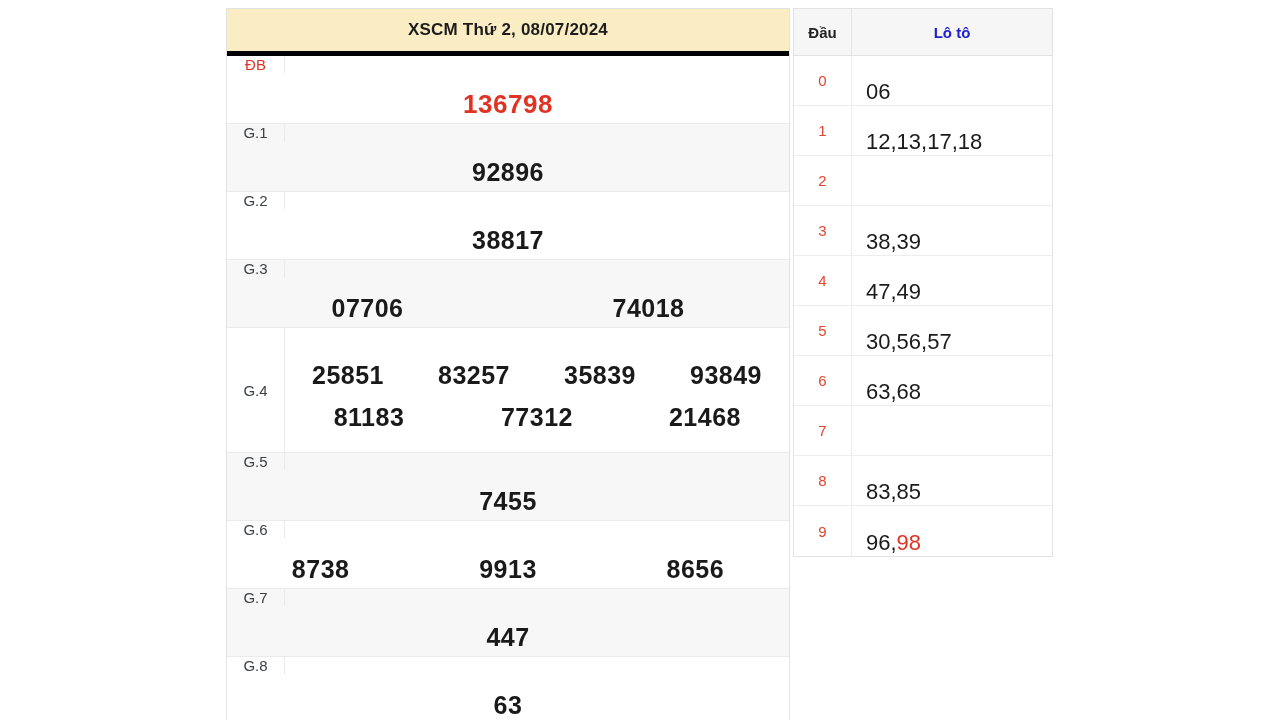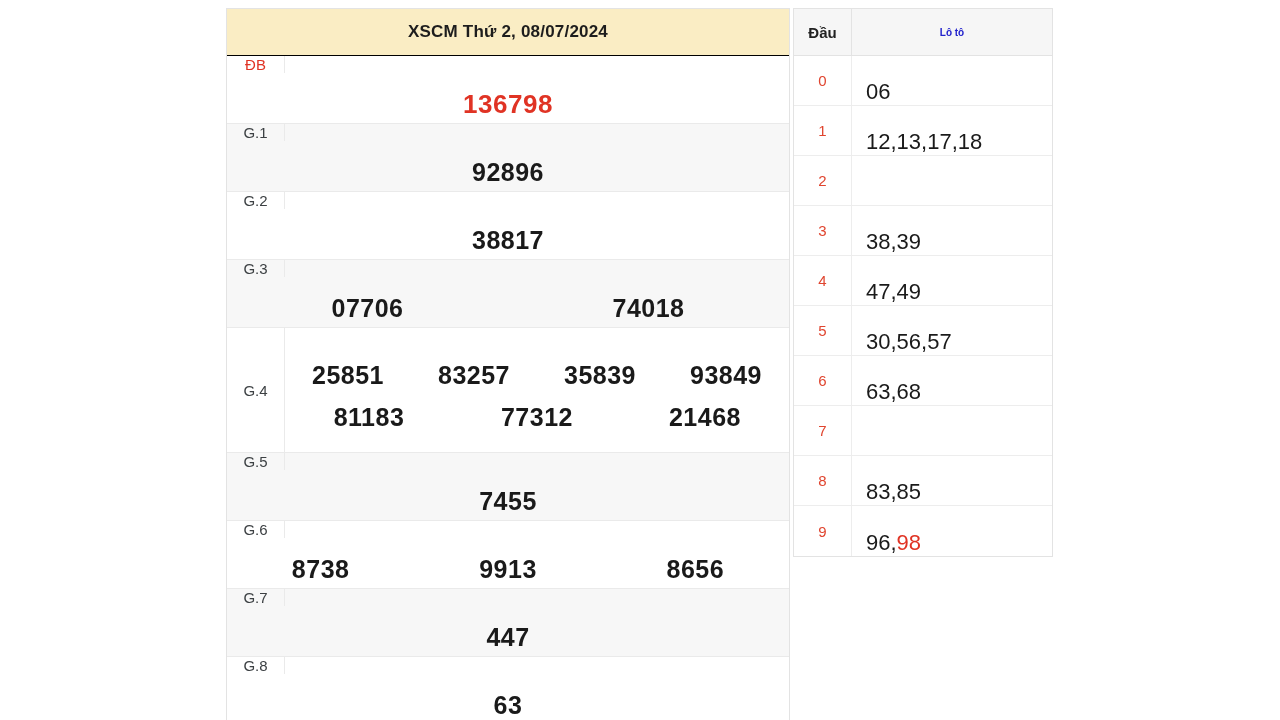--- a/index.html
+++ b/index.html
@@ -26,21 +26,21 @@
     width: 564px;
     border: 1px solid #e3e3e3;
     border-bottom: none;
     box-sizing: border-box;
     background: #ffffff;
   }
 
   .title-bar {
     height: 47px;
     background: #faedc4;
-    border-bottom: 1px solid #000000;
+    border-bottom: 5px solid #000000;
     display: flex;
     align-items: center;
     justify-content: center;
     box-sizing: border-box;
   }
   .title-bar .title-text {
     font-size: 17px;
     font-weight: bold;
     color: #1d1d1d;
     letter-spacing: .2px;
@@ -130,21 +130,21 @@
     font-size: 15px;
     font-weight: bold;
     color: #222222;
     box-sizing: border-box;
   }
   .loto-head .head-loto {
     flex: 1;
     display: flex;
     align-items: center;
     justify-content: center;
-    font-size: 10px;
+    font-size: 15px;
     font-weight: bold;
     color: #2222cc;
     box-sizing: border-box;
   }
 
   .loto-row {
     display: flex;
     height: 50px;
     border-bottom: 1px solid #ededed;
     box-sizing: border-box;

